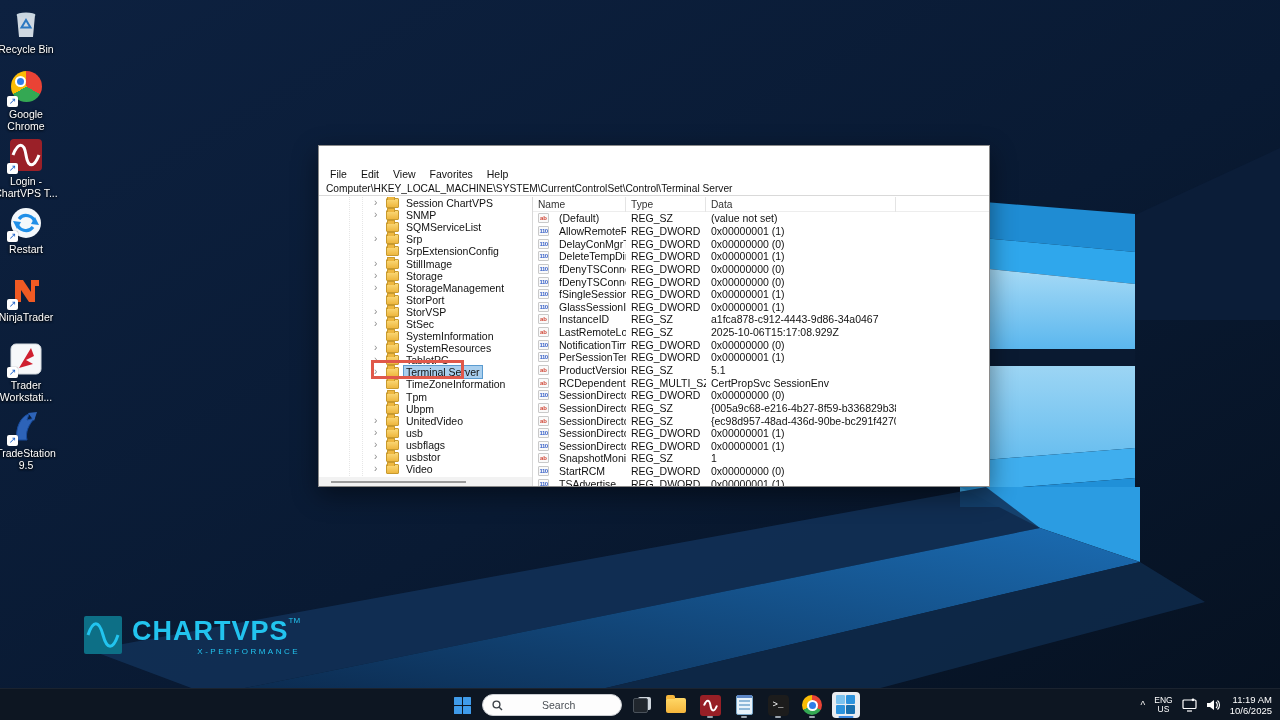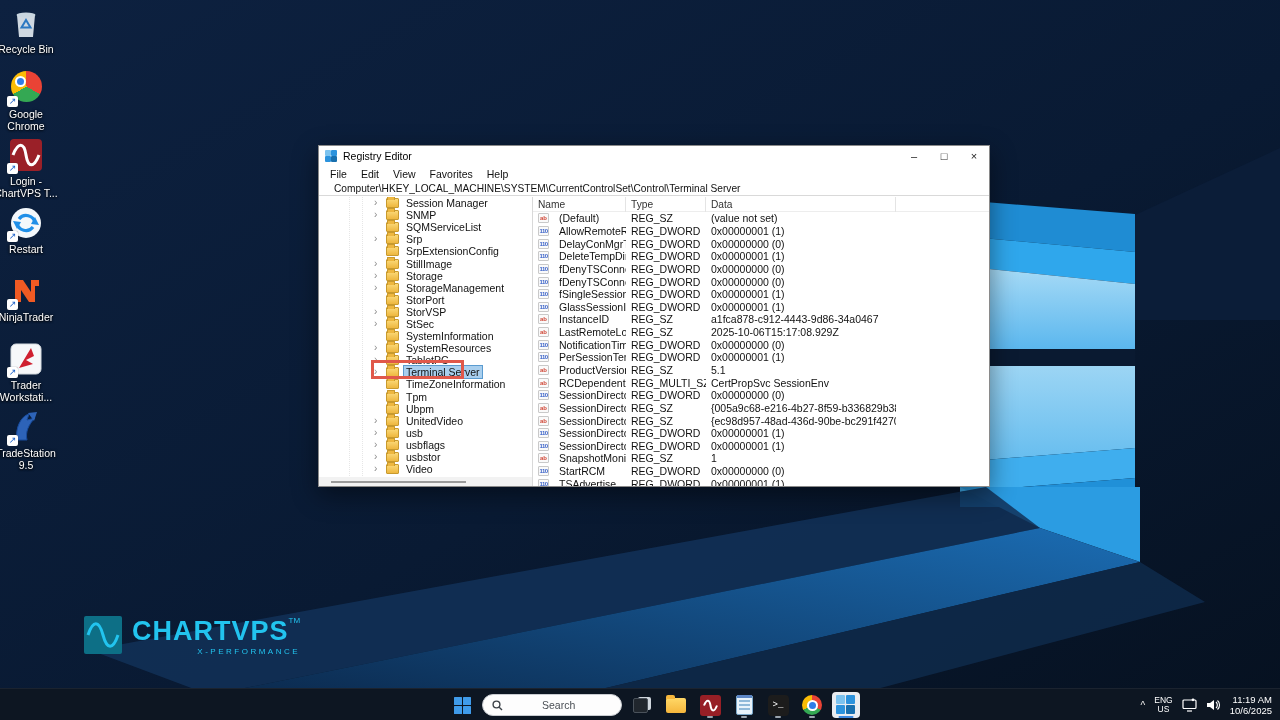--- a/index.html
+++ b/index.html
@@ -30,21 +30,21 @@
     font-size:10.5px; color:#111; overflow:hidden; }
   #titlebar { position:absolute; left:0; top:0; right:0; height:20px; background:#fff;
     display:flex; align-items:center; padding-left:6px; }
   #titlebar .ttl { font-size:10.5px; margin-left:6px; color:#000; }
   .winbtn { width:30px; height:20px; text-align:center; line-height:20px; font-size:11px; color:#222; }
   #caption-buttons { position:absolute; right:0; top:0; display:flex; }
   #menubar { position:absolute; left:0; top:20px; right:0; height:16px; display:flex;
     align-items:center; padding-left:4px; background:#fff; }
   #menubar span { padding:0 7px; font-size:10.5px; color:#111; }
   #addressbar { position:absolute; left:0; top:36px; right:0; height:14px; line-height:14px;
-    padding-left:15px; font-size:10.2px; color:#111; border-bottom:1px solid #d9d9d9; background:#fff; }
+    padding-left:7px; font-size:10.2px; color:#111; border-bottom:1px solid #d9d9d9; background:#fff; }
 
   
   #tree { position:absolute; left:0; top:51px; width:213px; bottom:0; overflow:hidden; background:#fff; }
   #tree .guides { position:absolute; left:0; top:0; bottom:9px; width:60px;
     background:
       repeating-linear-gradient(to bottom, #e6e6e6 0 1px, transparent 1px 2px) 30px 0/1px 100% no-repeat,
       repeating-linear-gradient(to bottom, #e6e6e6 0 1px, transparent 1px 2px) 43px 0/1px 100% no-repeat; }
   .tree-row { position:relative; height:12.1px; display:flex; align-items:center; padding-left:55px; white-space:nowrap; }
   .tree-row .arrow { width:12px; color:#8a8a8a; font-size:10px; line-height:10px; }
   .tree-row.exp .arrow::before { content:"\203A"; }
@@ -254,54 +254,40 @@
     </div>
     <div>
       <div>
         <span class="word">CHARTVPS</span><span class="tm">TM</span>
       </div>
       <div class="tag">X-PERFORMANCE</div>
     </div>
   </div>
 
   <div id="win">
-    <div id="titlebar">
-      <div class="regedit-ico" style="width:12px;height:12px;grid-template-columns:5.5px 5.5px;grid-template-rows:5.5px 5.5px;gap:0.5px;">
-          <div></div>
-          <div></div>
-          <div></div>
-          <div></div>
-        </div>
-      <span class="ttl">Registry Editor</span>
-      <div id="caption-buttons">
-        <div class="winbtn">–</div>
-        <div class="winbtn">□</div>
-        <div class="winbtn">×</div>
-      </div>
-    </div>
 
     <div id="menubar">
 
     <span>File</span>
         <span>Edit</span>
         <span>View</span>
         <span>Favorites</span>
         <span>Help</span>
       </div>
 
     <div id="addressbar">Computer\HKEY_LOCAL_MACHINE\SYSTEM\CurrentControlSet\Control\Terminal Server</div>
 
     <div id="tree">
       <div class="guides"></div>
       <div>
 
           <div class="tree-row exp">
             <span class="arrow"></span>
             <span class="folder"></span>
-            <span class="tlabel">Session Manager</span>
+            <span class="tlabel">Session ChartVPS</span>
           </div>
 
           <div class="tree-row exp">
             <span class="arrow"></span>
             <span class="folder"></span>
             <span class="tlabel">SNMP</span>
           </div>
 
           <div class="tree-row">
             <span class="arrow"></span>

